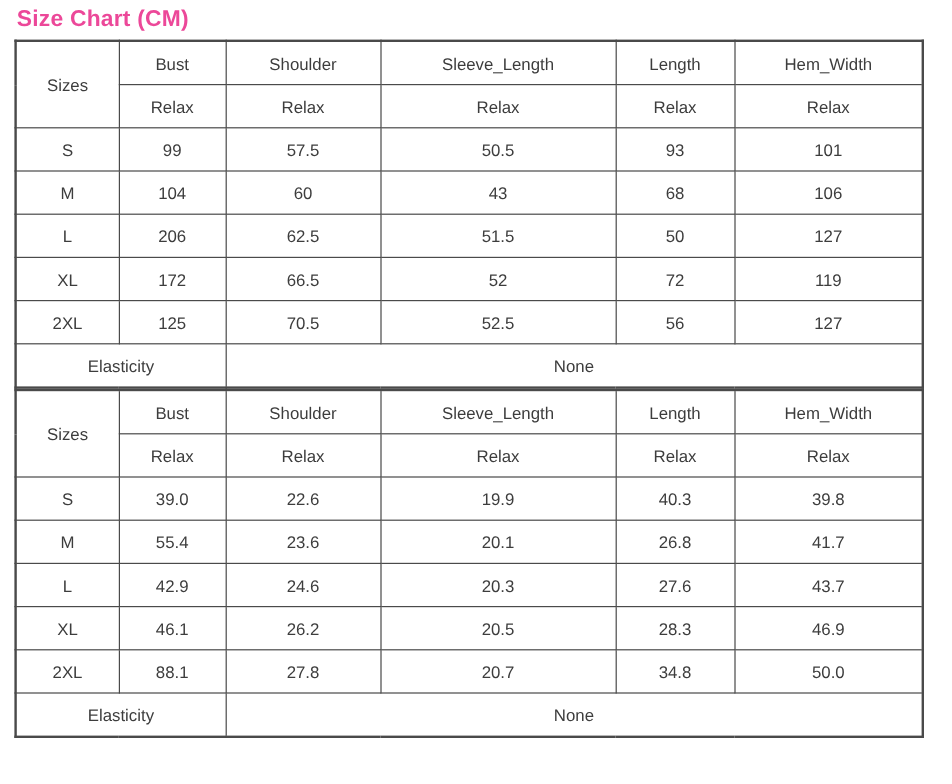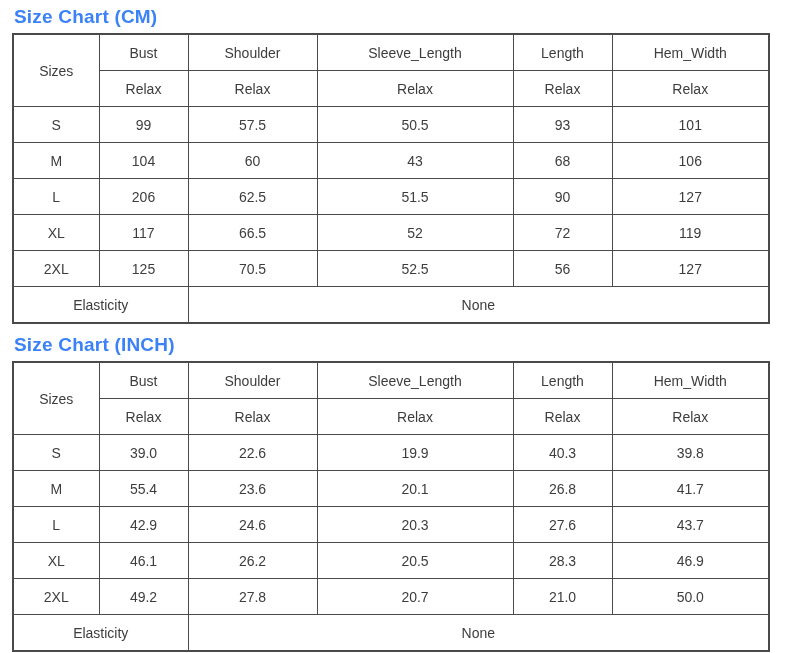--- a/index.html
+++ b/index.html
@@ -12,21 +12,21 @@
     width: 793px;
     height: 653px;
     box-sizing: border-box;
     padding: 6px 0 0 12px;
     background: #ffffff;
   }
   .chart-title {
     font-size: 19px;
     line-height: 22px;
     font-weight: bold;
-    color: #3b82f6;
+    color: #ec4899;
     margin: 0 0 5px 2px;
     letter-spacing: 0.2px;
   }
   .chart-title.second {
     margin-top: 10px;
   }
   table.size-table {
     width: 756px;
     border-collapse: collapse;
     table-layout: fixed;
@@ -97,47 +97,46 @@
         <td>60</td>
         <td>43</td>
         <td>68</td>
         <td>106</td>
       </tr>
       <tr>
         <td>L</td>
         <td>206</td>
         <td>62.5</td>
         <td>51.5</td>
-        <td>90</td>
+        <td>50</td>
         <td>127</td>
       </tr>
       <tr>
         <td>XL</td>
-        <td>117</td>
+        <td>172</td>
         <td>66.5</td>
         <td>52</td>
         <td>72</td>
         <td>119</td>
       </tr>
       <tr>
         <td>2XL</td>
         <td>125</td>
         <td>70.5</td>
         <td>52.5</td>
         <td>56</td>
         <td>127</td>
       </tr>
       <tr>
         <td colspan="2">Elasticity</td>
         <td colspan="4">None</td>
       </tr>
     </tbody>
   </table>
 
-  <h2 class="chart-title second">Size Chart (INCH)</h2>
 
   <table class="size-table">
     <colgroup>
       <col class="c-sizes">
         <col class="c-bust">
         <col class="c-shoulder">
       <col class="c-sleeve">
         <col class="c-length">
         <col class="c-hem">
     </colgroup>
@@ -184,24 +183,24 @@
       <tr>
         <td>XL</td>
         <td>46.1</td>
         <td>26.2</td>
         <td>20.5</td>
         <td>28.3</td>
         <td>46.9</td>
       </tr>
       <tr>
         <td>2XL</td>
-        <td>49.2</td>
+        <td>88.1</td>
         <td>27.8</td>
         <td>20.7</td>
-        <td>21.0</td>
+        <td>34.8</td>
         <td>50.0</td>
       </tr>
       <tr>
         <td colspan="2">Elasticity</td>
         <td colspan="4">None</td>
       </tr>
     </tbody>
   </table>
 
 </div>

